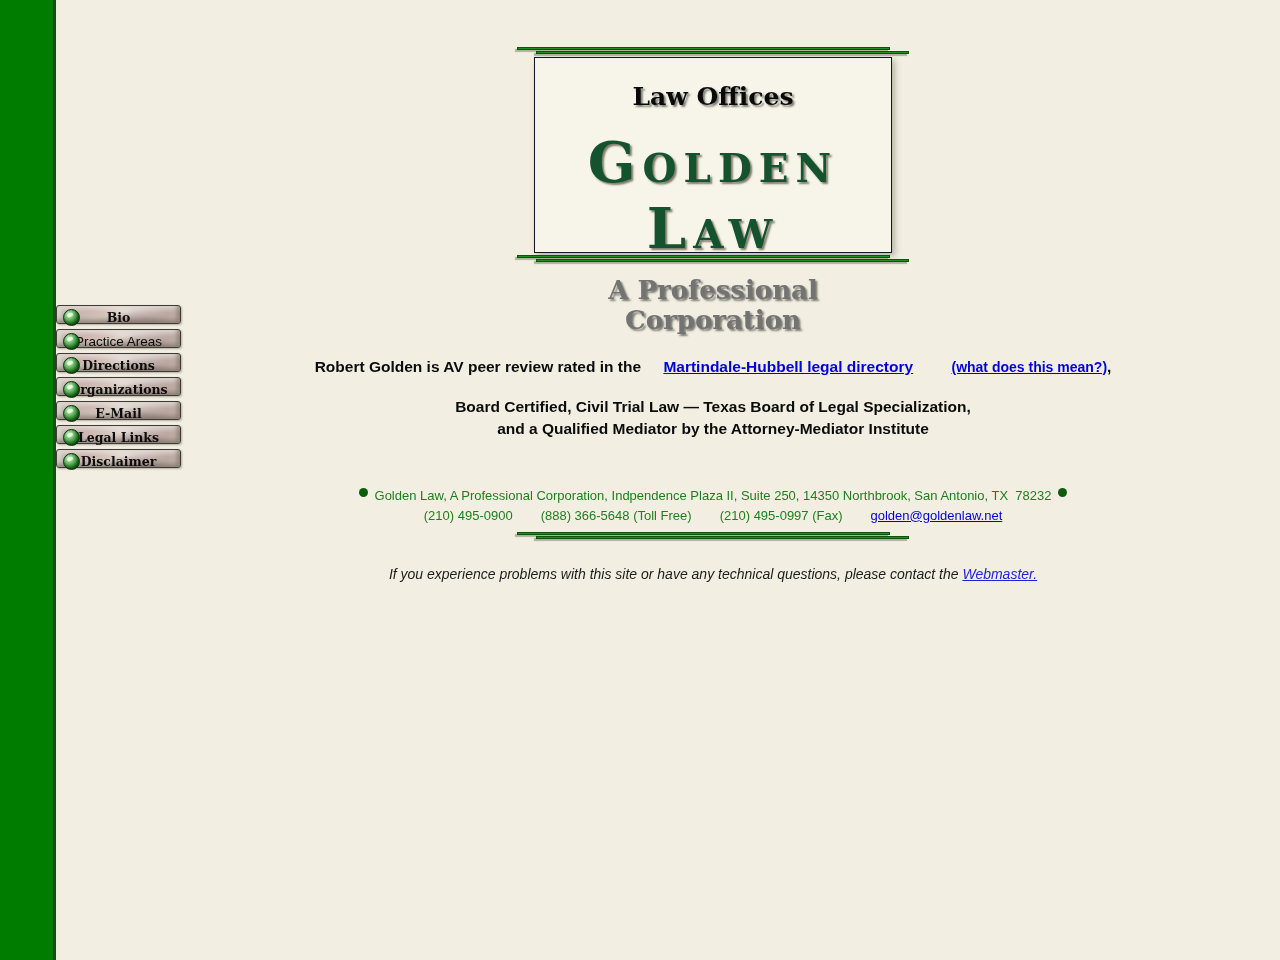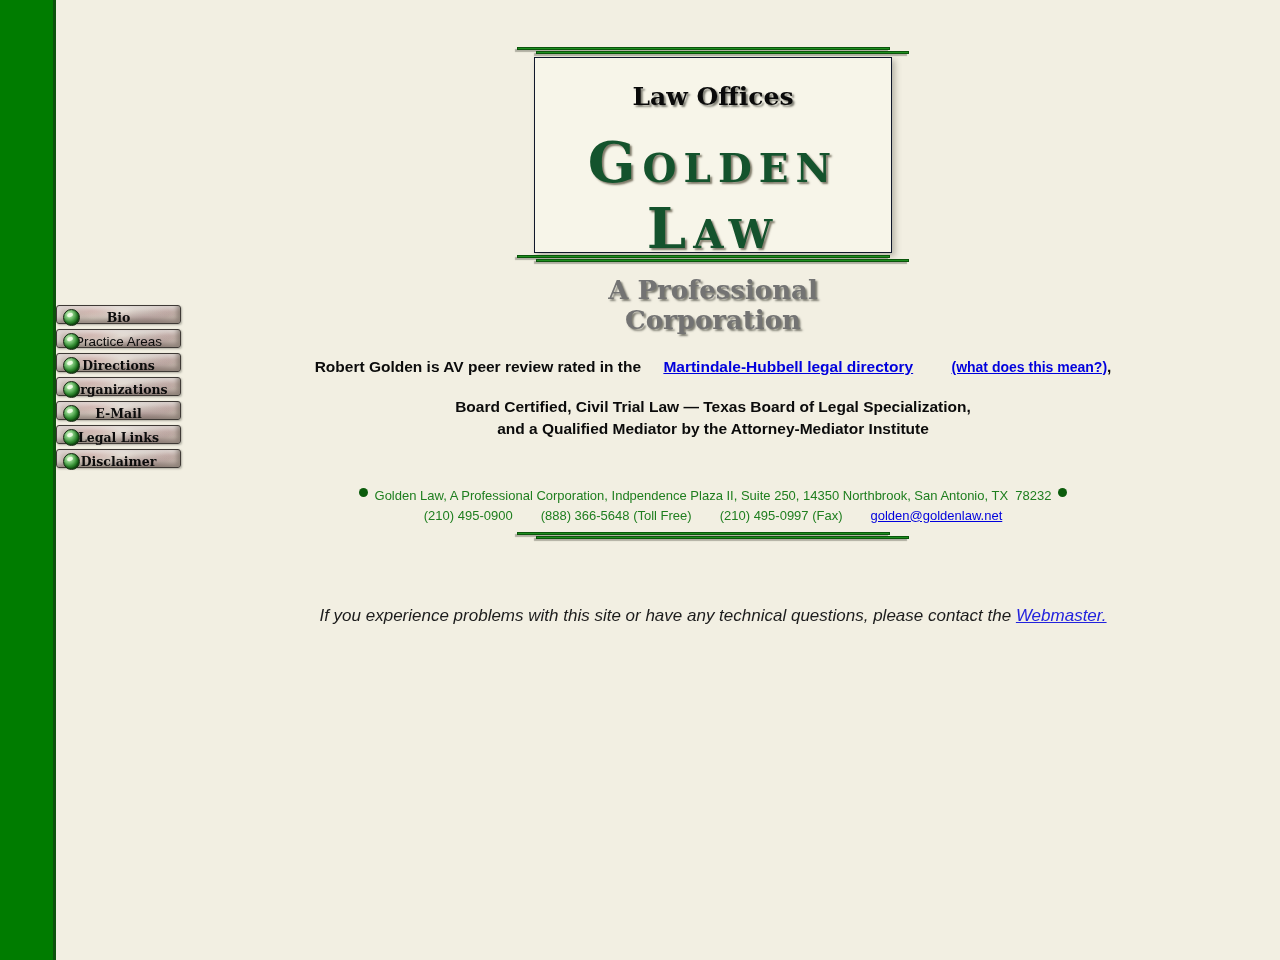--- a/index.html
+++ b/index.html
@@ -138,21 +138,21 @@
     display: inline-block;
     width: 9px; height: 9px;
     border-radius: 50%;
     background: #0c5c0c;
     vertical-align: 3px;
     margin: 0 7px;
   }
   .phone-seg { margin: 0 14px; }
   a.email-link { color: #0000dd; text-decoration: underline; cursor: pointer; margin: 0 14px; }
 
-  .webmaster { top: 566px; font-style: italic; font-size: 17px; color: #1c1c1c; margin-top: 40px; }
+  .webmaster { top: 566px; font-style: italic; font-size: 14px; color: #1c1c1c; }
   a.web-link { color: #2222dd; font-style: italic; text-decoration: underline; cursor: pointer; }
 </style>
 </head>
 <body>
 
 <div class="stripe"></div>
 
 <nav class="sidebar">
   <a class="nav-btn">
     <span class="gem"></span>

